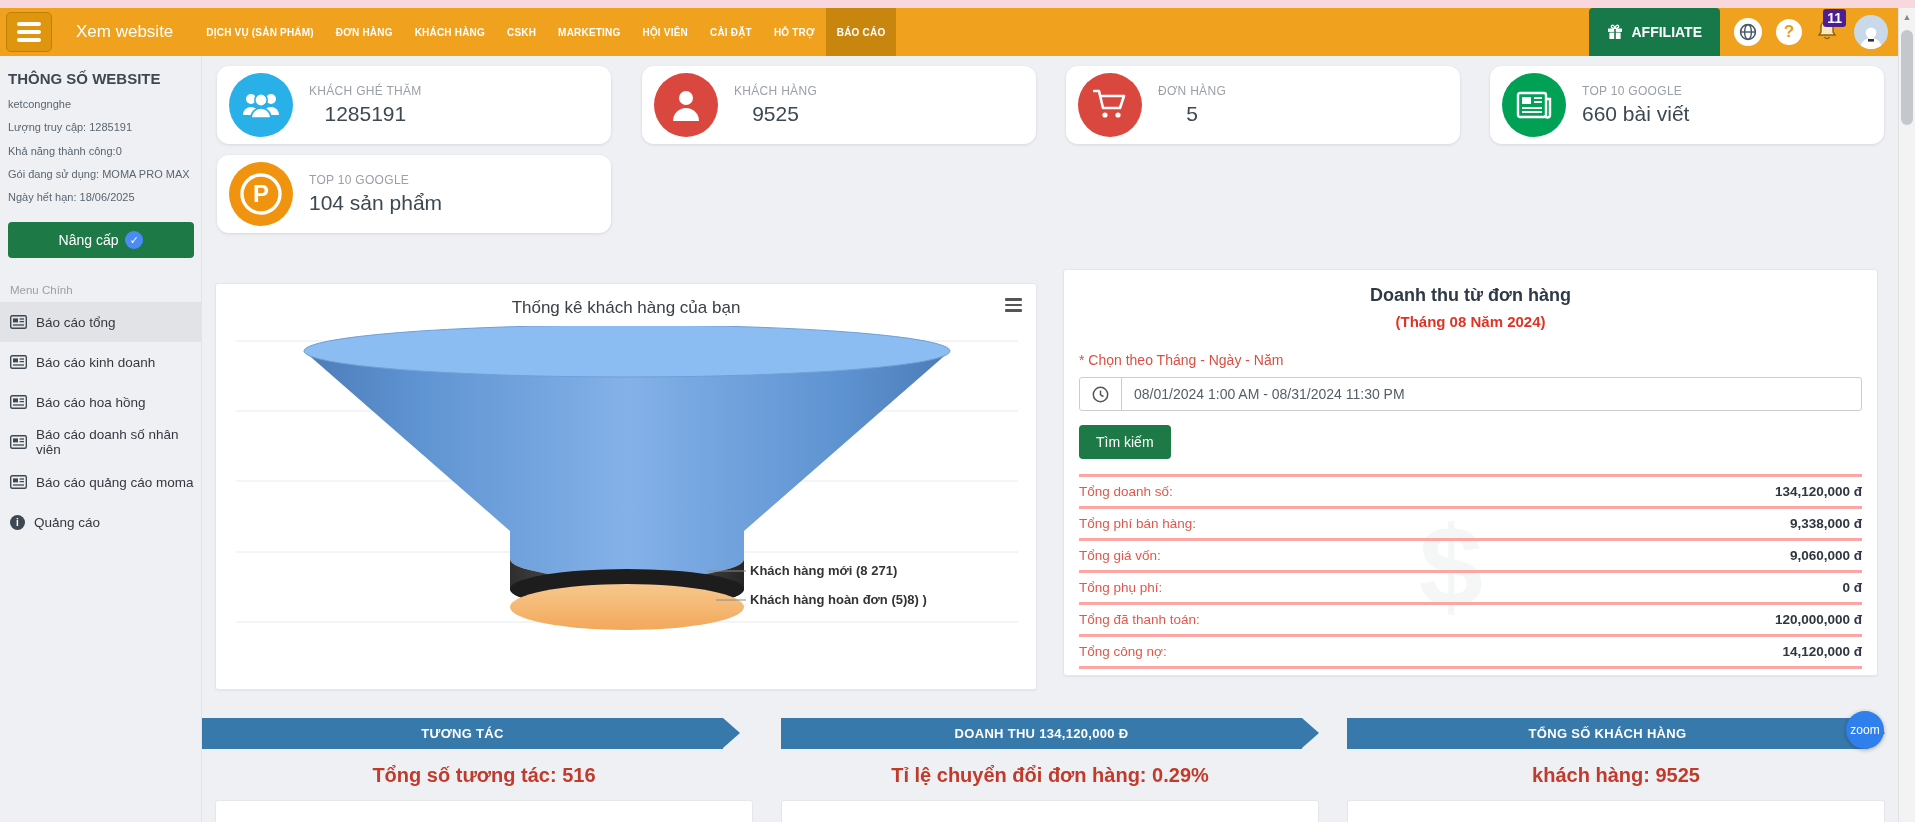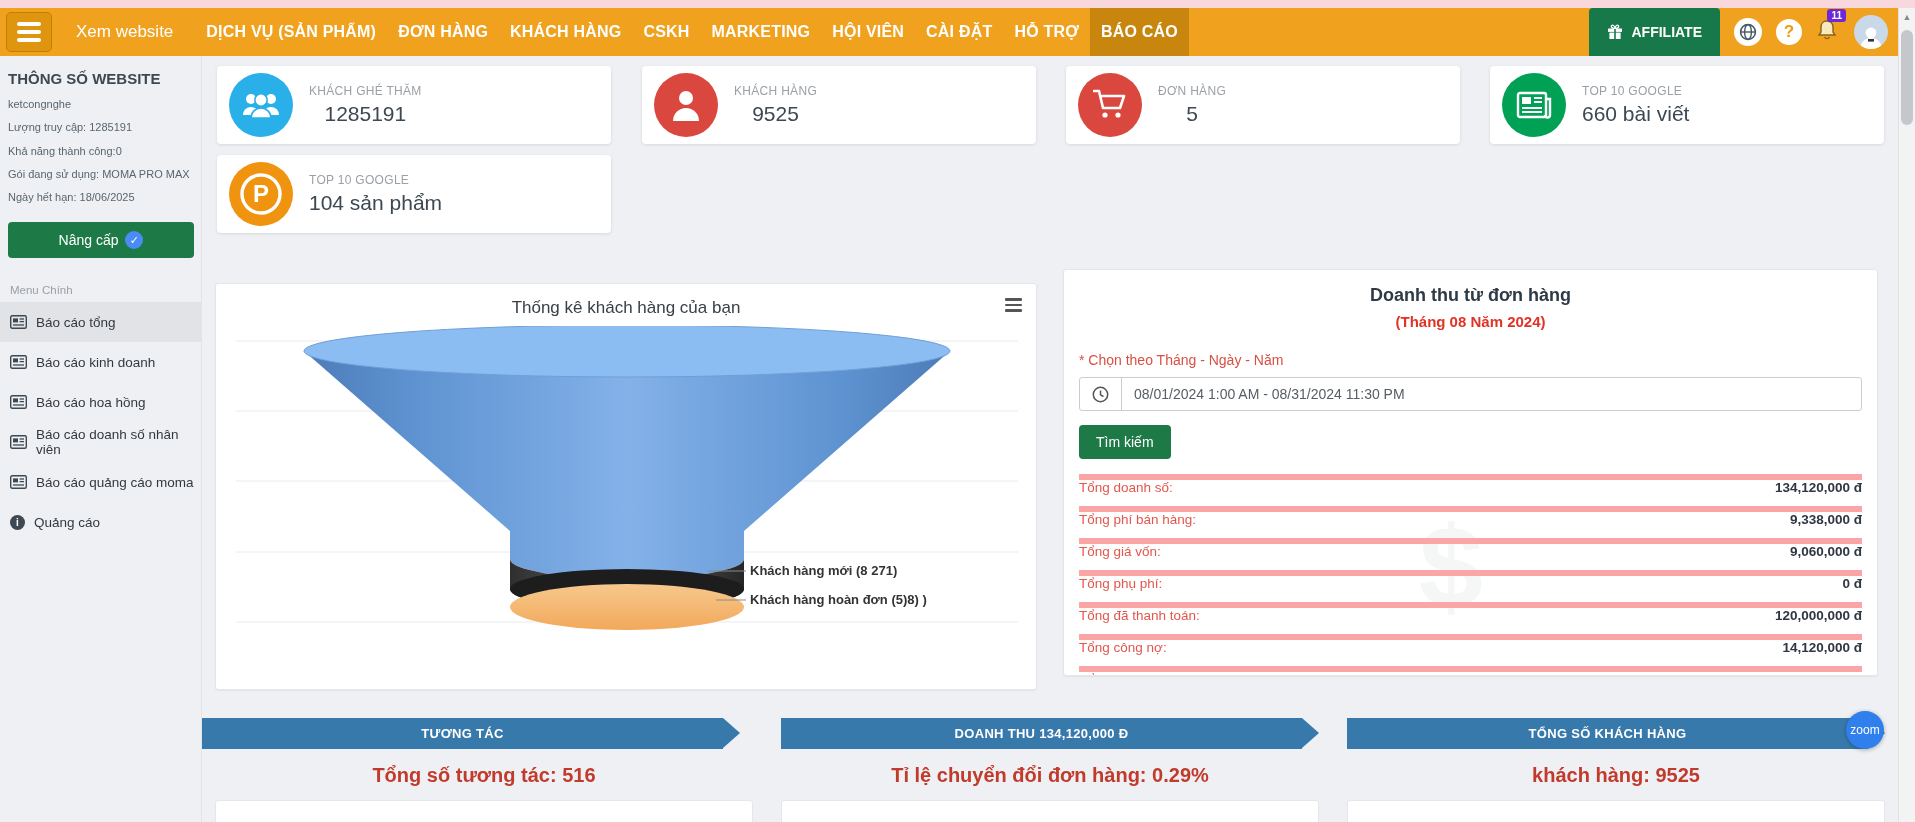--- a/index.html
+++ b/index.html
@@ -6,28 +6,28 @@
   html,body { width:1915px; height:822px; overflow:hidden; }
   body { font-family:"Liberation Sans", sans-serif; background:#eef0f3; position:relative; }
 
   
   .top-strip { position:absolute; top:0; left:0; width:100%; height:8px; background:#f8d8dc; }
   .navbar { position:absolute; top:8px; left:0; width:1898px; height:48px; background:#f0a11d; display:flex; align-items:center; z-index:30; }
   .hamburger { width:46px; height:40px; margin-left:6px; background:#e0950e; border:1px solid #c07e06; border-radius:5px; display:flex; flex-direction:column; justify-content:center; align-items:center; gap:4px; cursor:pointer; }
   .hamburger i { display:block; width:24px; height:4px; background:#fff; border-radius:2px; }
   .view-site { color:#fff; font-size:17px; margin:0 22px 0 24px; white-space:nowrap; }
   .nav-items { display:flex; align-items:center; height:48px; }
-  .nav-item { color:#fff; font-size:16px; font-weight:700; letter-spacing:.2px; padding:0 11px; height:48px; display:flex; align-items:center; white-space:nowrap; cursor:pointer; }
+  .nav-item { color:#fff; font-size:10px; font-weight:700; letter-spacing:.2px; padding:0 11px; height:48px; display:flex; align-items:center; white-space:nowrap; cursor:pointer; }
   .nav-item.active { background:#c8860f; }
   .nav-spacer { flex:1; }
   .affiliate-btn { height:48px; background:#17784a; color:#fff; font-size:14px; font-weight:700; display:flex; align-items:center; gap:8px; padding:0 18px; border-radius:4px 4px 0 0; cursor:pointer; }
   .nav-icon { margin-left:14px; cursor:pointer; position:relative; }
   .circle-ico { width:28px; height:28px; border-radius:50%; background:#fff; display:flex; align-items:center; justify-content:center; }
   .help-q { color:#ef9a11; font-weight:700; font-size:17px; }
-  .badge { position:absolute; top:-9px; right:-8px; background:#6d28d9; color:#fff; font-size:10px; font-weight:700; padding:1px 4px; border-radius:3px; }
+  .badge { position:absolute; top:-9px; right:-8px; background:#4c1d95; color:#fff; font-size:14px; font-weight:700; padding:1px 4px; border-radius:3px; }
   .avatar { width:34px; height:34px; border-radius:50%; background:#c9d9ea; margin:0 10px 0 16px; display:flex; align-items:flex-end; justify-content:center; overflow:hidden; }
 
   
   .scrollbar { position:absolute; top:8px; right:0; width:17px; height:814px; background:#f3f3f4; border-left:1px solid #e1e1e1; z-index:40; }
   .sb-up { height:17px; display:flex; align-items:center; justify-content:center; font-size:9px; color:#8a8a8a; }
   .sb-thumb { position:absolute; top:22px; left:2px; width:12px; height:95px; background:#c4c7cc; border-radius:6px; }
 
   
   .sidebar { position:absolute; top:56px; left:0; width:202px; height:766px; border-right:1px solid #e2e4e8; background:#eef0f3; }
   .sb-pad { padding:10px 8px 0 8px; }
@@ -35,21 +35,21 @@
   .sb-line { font-size:11px; color:#5a6570; margin-bottom:9px; line-height:1.3; }
   .upgrade-btn { width:186px; margin:18px auto 0; background:#1d7a46; color:#fff; font-size:14px; border:none; border-radius:4px; padding:9px 0; display:flex; align-items:center; justify-content:center; gap:7px; cursor:pointer; }
   .check-circle { width:18px; height:18px; border-radius:50%; background:#4b8bf5; color:#fff; font-size:11px; display:flex; align-items:center; justify-content:center; }
   .menu-title { font-size:11.5px; color:#9aa0a6; margin:26px 0 6px 10px; }
   .menu-item { height:40px; display:flex; align-items:center; gap:9px; padding-left:10px; font-size:13.5px; color:#33393f; cursor:pointer; }
   .menu-item.active { background:#e2e3e6; font-weight:400; }
   .menu-item svg { flex:none; }
   .info-ico { width:15px; height:15px; border-radius:50%; background:#3d4852; color:#fff; font-size:10px; font-weight:700; display:flex; align-items:center; justify-content:center; font-style:normal; }
 
   
-  .card { position:absolute; width:394px; height:78px; background:#fff; border-radius:4px; box-shadow:0 1px 3px rgba(40,50,60,.12); display:flex; align-items:center; }
+  .card { position:absolute; width:394px; height:78px; background:#fff; border-radius:12px; box-shadow:0 1px 3px rgba(40,50,60,.12); display:flex; align-items:center; }
   .card-ico { width:64px; height:64px; border-radius:50%; margin-left:12px; display:flex; align-items:center; justify-content:center; flex:none; }
   .ico-blue { background:#29b0e8; } .ico-red { background:#d9473f; } .ico-green { background:#00a155; } .ico-orange { background:#f0930f; }
   .card-text { margin-left:16px; }
   .card-label { font-size:12px; color:#9aa0a6; letter-spacing:.3px; margin-bottom:4px; }
   .card-value { font-size:21px; font-weight:400; color:#3d4852;text-align:center; }
 
   
   .panel { position:absolute; background:#fff; border:1px solid #e4e6ea; border-radius:3px; box-shadow:0 1px 2px rgba(40,50,60,.06); }
   #funnel-panel { left:215px; top:283px; width:822px; height:407px; }
   #revenue-panel { left:1063px; top:269px; width:815px; height:407px; overflow:hidden; }
@@ -60,21 +60,21 @@
   
   .rev-inner { padding:0 15px; position:relative; height:100%; }
   .rev-title { text-align:center; font-size:18px; font-weight:700; color:#2e3a46; padding-top:15px; }
   .rev-sub { text-align:center; font-size:15px; font-weight:700; color:#e03325; margin-top:7px; }
   .rev-filter { font-size:14px; color:#d94f43; margin-top:22px; }
   .input-group { margin-top:9px; height:34px; border:1px solid #c9cdd2; border-radius:3px; display:flex; background:#fff; }
   .ig-addon { width:42px; border-right:1px solid #c9cdd2; display:flex; align-items:center; justify-content:center; }
   .ig-input { flex:1; border:none; outline:none; font-size:14px; color:#555e66; padding:0 12px; font-family:"Liberation Sans", sans-serif; background:transparent; }
   .search-btn { margin-top:14px; background:#1d7a46; color:#fff; font-size:14px; border:none; border-radius:4px; padding:9px 17px; cursor:pointer; }
   .rev-rows { margin-top:15px; position:relative; z-index:2; }
-  .rev-row { height:32px; display:flex; align-items:flex-start; justify-content:space-between; border-top:6px solid #fca5a5; }
+  .rev-row { height:32px; display:flex; align-items:center; justify-content:space-between; border-top:3px solid #fca5a5; }
   .rev-row:last-child { border-bottom:1px solid #eceef0; }
   .row-label { font-size:13.5px; color:#e2574c; }
   .row-value { font-size:13.5px; color:#2f3640; font-weight:700; }
   .watermark { position:absolute; top:230px; left:355px; font-size:115px; color:rgba(60,70,80,.05); font-weight:700; z-index:1; }
 
   
   .banner { position:absolute; top:718px; width:521px; height:31px; background:#3879ac; color:#fff; font-size:13px; font-weight:700; letter-spacing:.3px; display:flex; align-items:center; justify-content:center; }
   .banner::after { content:""; position:absolute; right:-17px; top:0; border-top:15.5px solid transparent; border-bottom:15.5px solid transparent; border-left:17px solid #3879ac; }
   .total { position:absolute; top:764px; width:538px; text-align:center; font-size:20px; font-weight:700; color:#c23a2b; }
   .bottom-box { position:absolute; top:800px; width:538px; height:30px; background:#fff; border:1px solid #e4e6ea; border-radius:3px 3px 0 0; }

